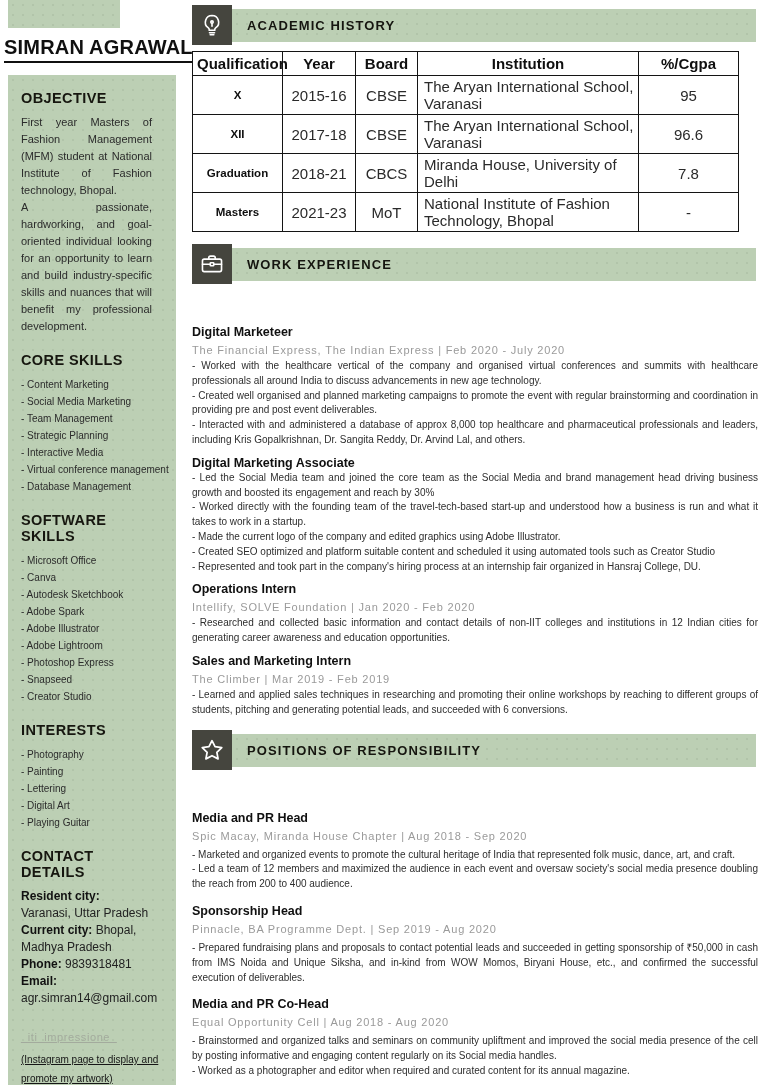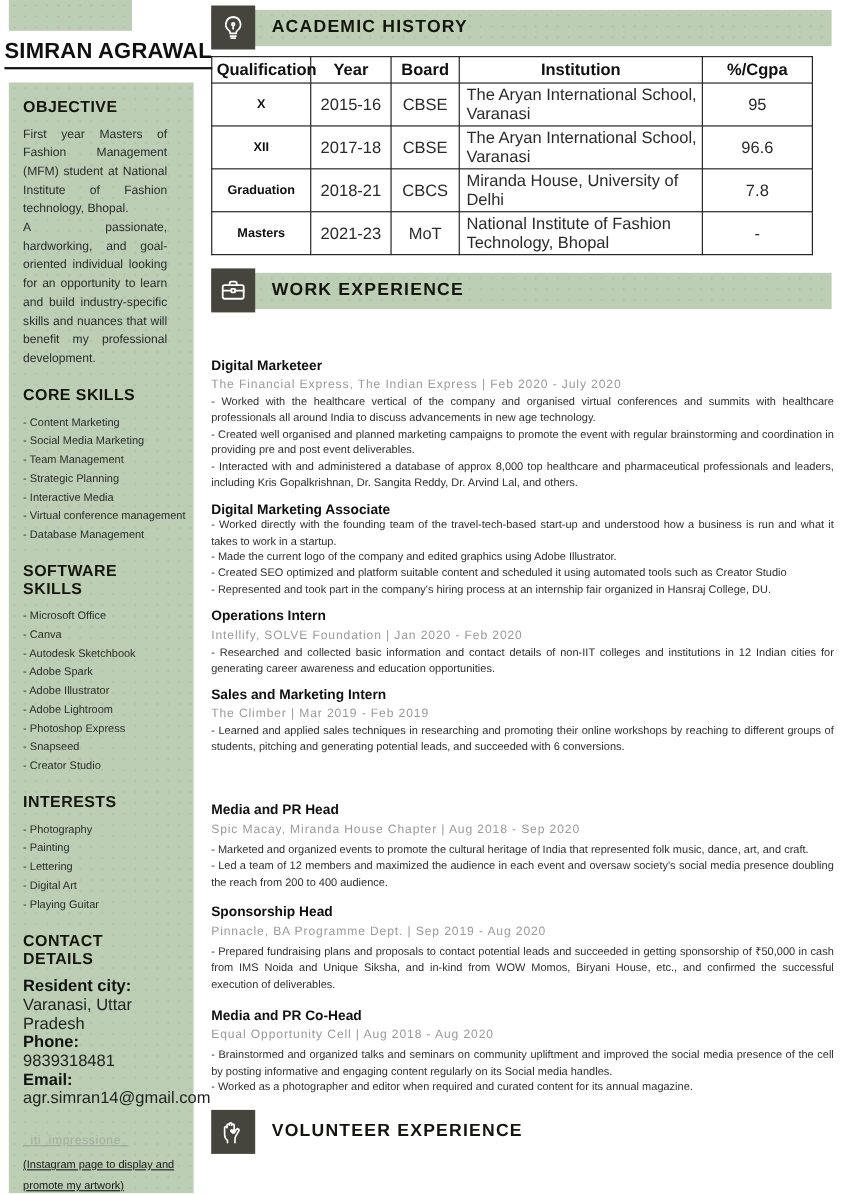--- a/index.html
+++ b/index.html
@@ -14,38 +14,38 @@
   .top-rect{position:absolute;left:0;top:0;width:112px;height:28px;}
   .name{position:absolute;left:-4px;top:36px;margin:0;font-size:20px;font-weight:bold;
         letter-spacing:0.2px;color:#101010;border-bottom:2.5px solid #101010;
         padding-bottom:2px;white-space:nowrap;}
   .side-box{position:absolute;left:0;top:75px;width:168px;height:1010px;box-sizing:border-box;
         padding:12px 24px 20px 13px;}
   .side-h{font-size:14.5px;font-weight:bold;letter-spacing:0.4px;color:#16160f;margin:17px 0 8px;}
   .side-h.first{margin-top:3px;}
   .side-p{font-size:11px;line-height:17px;text-align:justify;color:#2b2b2b;margin:0;}
   .side-item{font-size:10px;line-height:17px;color:#2b2b2b;white-space:nowrap;}
-  .contact-line{font-size:15px;line-height:17px;color:#222;}
+  .contact-line{font-size:12px;line-height:17px;color:#222;}
   .contact-line b{font-weight:bold;color:#111;}
   .insta-handle{margin-top:24px;font-size:11px;letter-spacing:0.6px;color:#a3ab9d;
         text-decoration:underline;cursor:pointer;}
   .insta-note{margin-top:7px;font-size:10px;line-height:19px;color:#161616;
         text-decoration:underline;width:152px;cursor:pointer;}
 
   
   main{position:absolute;left:190px;top:0;width:568px;}
   .sec-head{position:relative;height:40px;}
   .sec-head.first{margin-top:5px;}
   .sec-head.later{margin-top:12px;}
   .sec-banner{position:absolute;left:2px;right:2px;top:4px;bottom:3px;}
   .icon-box{position:absolute;left:2px;top:0;width:40px;height:40px;background:#45453e;
         display:flex;align-items:center;justify-content:center;}
   .icon-box svg{width:26px;height:26px;}
   .sec-title{position:absolute;left:57px;top:50%;transform:translateY(-50%);
-        font-size:16px;font-weight:bold;letter-spacing:1.1px;color:#15150f;}
+        font-size:13px;font-weight:bold;letter-spacing:1.1px;color:#15150f;}
 
   table{border-collapse:collapse;margin:6px 0 0 2px;width:546px;table-layout:fixed;}
   th,td{border:1.6px solid #141414;font-size:15px;padding:2px 4px;}
   th{font-weight:bold;color:#0f0f0f;height:19px;text-align:center;}
   td{height:21px;text-align:center;color:#2a2a2a;}
   td:nth-child(4){text-align:left;padding-left:6px;}
   td:first-child{font-weight:bold;font-size:11.5px;color:#0f0f0f;}
 
   .entries{margin-left:2px;margin-top:40px;}
   .entry{margin-top:7px;}
@@ -103,20 +103,21 @@
           <div class="side-item">- Lettering</div>
           <div class="side-item">- Digital Art</div>
           <div class="side-item">- Playing Guitar</div>
         </div>
 
       <div class="side-h">CONTACT DETAILS</div>
       <div>
 
           <div class="contact-line"><b>Resident city:</b><span> Varanasi, Uttar Pradesh</span></div>
 
+          <div class="contact-line"><b>Current city:</b><span> Bhopal, Madhya Pradesh</span></div>
 
           <div class="contact-line"><b>Phone:</b><span> 9839318481</span></div>
 
           <div class="contact-line"><b>Email:</b><span> agr.simran14@gmail.com</span></div>
         </div>
 
       <div class="insta-handle">_iti_impressione_</div>
       <div class="insta-note">(Instagram page to display and promote my artwork)</div>
     </div>
   </aside>
@@ -212,20 +213,21 @@
           <div class="bullet">- Worked with the healthcare vertical of the company and organised virtual conferences and summits with healthcare professionals all around India to discuss advancements in new age technology.</div>
             <div class="bullet">- Created well organised and planned marketing campaigns to promote the event with regular brainstorming and coordination in providing pre and post event deliverables.</div>
             <div class="bullet">- Interacted with and administered a database of approx 8,000 top healthcare and pharmaceutical professionals and leaders, including Kris Gopalkrishnan, Dr. Sangita Reddy, Dr. Arvind Lal, and others.</div>
           </div>
         </div>
 
         <div class="entry">
           <div class="role">Digital Marketing Associate</div>
           <div class="bullets">
 
+          <div class="bullet">- Led the Social Media team and joined the core team as the Social Media and brand management head driving business growth and boosted its engagement and reach by 30%</div>
             <div class="bullet">- Worked directly with the founding team of the travel-tech-based start-up and understood how a business is run and what it takes to work in a startup.</div>
             <div class="bullet">- Made the current logo of the company and edited graphics using Adobe Illustrator.</div>
             <div class="bullet">- Created SEO optimized and platform suitable content and scheduled it using automated tools such as Creator Studio</div>
             <div class="bullet">- Represented and took part in the company's hiring process at an internship fair organized in Hansraj College, DU.</div>
           </div>
         </div>
 
         <div class="entry">
           <div class="role">Operations Intern</div>
           <div class="meta">Intellify, SOLVE Foundation | Jan 2020 - Feb 2020</div>
@@ -238,20 +240,29 @@
         <div class="entry">
           <div class="role">Sales and Marketing Intern</div>
           <div class="meta">The Climber | Mar 2019 - Feb 2019</div>
           <div class="bullets">
 
           <div class="bullet">- Learned and applied sales techniques in researching and promoting their online workshops by reaching to different groups of students, pitching and generating potential leads, and succeeded with 6 conversions.</div>
           </div>
         </div>
       </div>
 
+    <div class="sec-head later">
+      <div class="sec-banner dots"></div>
+      <div class="icon-box">
+        <svg viewBox="0 0 24 24" fill="none" stroke="#ffffff" stroke-width="1.6" stroke-linejoin="round">
+          <path d="M12 3.4l2.8 5.5 6.2.9-4.5 4.3 1.1 6.1-5.6-2.9-5.6 2.9 1.1-6.1L3 9.8l6.2-.9z"></path>
+        </svg>
+      </div>
+      <div class="sec-title">POSITIONS OF RESPONSIBILITY</div>
+    </div>
     <div class="entries roomy">
 
         <div class="entry">
           <div class="role">Media and PR Head</div>
           <div class="meta">Spic Macay, Miranda House Chapter | Aug 2018 - Sep 2020</div>
           <div class="bullets">
 
           <div class="bullet">- Marketed and organized events to promote the cultural heritage of India that represented folk music, dance, art, and craft.</div>
             <div class="bullet">- Led a team of 12 members and maximized the audience in each event and oversaw society's social media presence doubling the reach from 200 to 400 audience.</div>
           </div>

